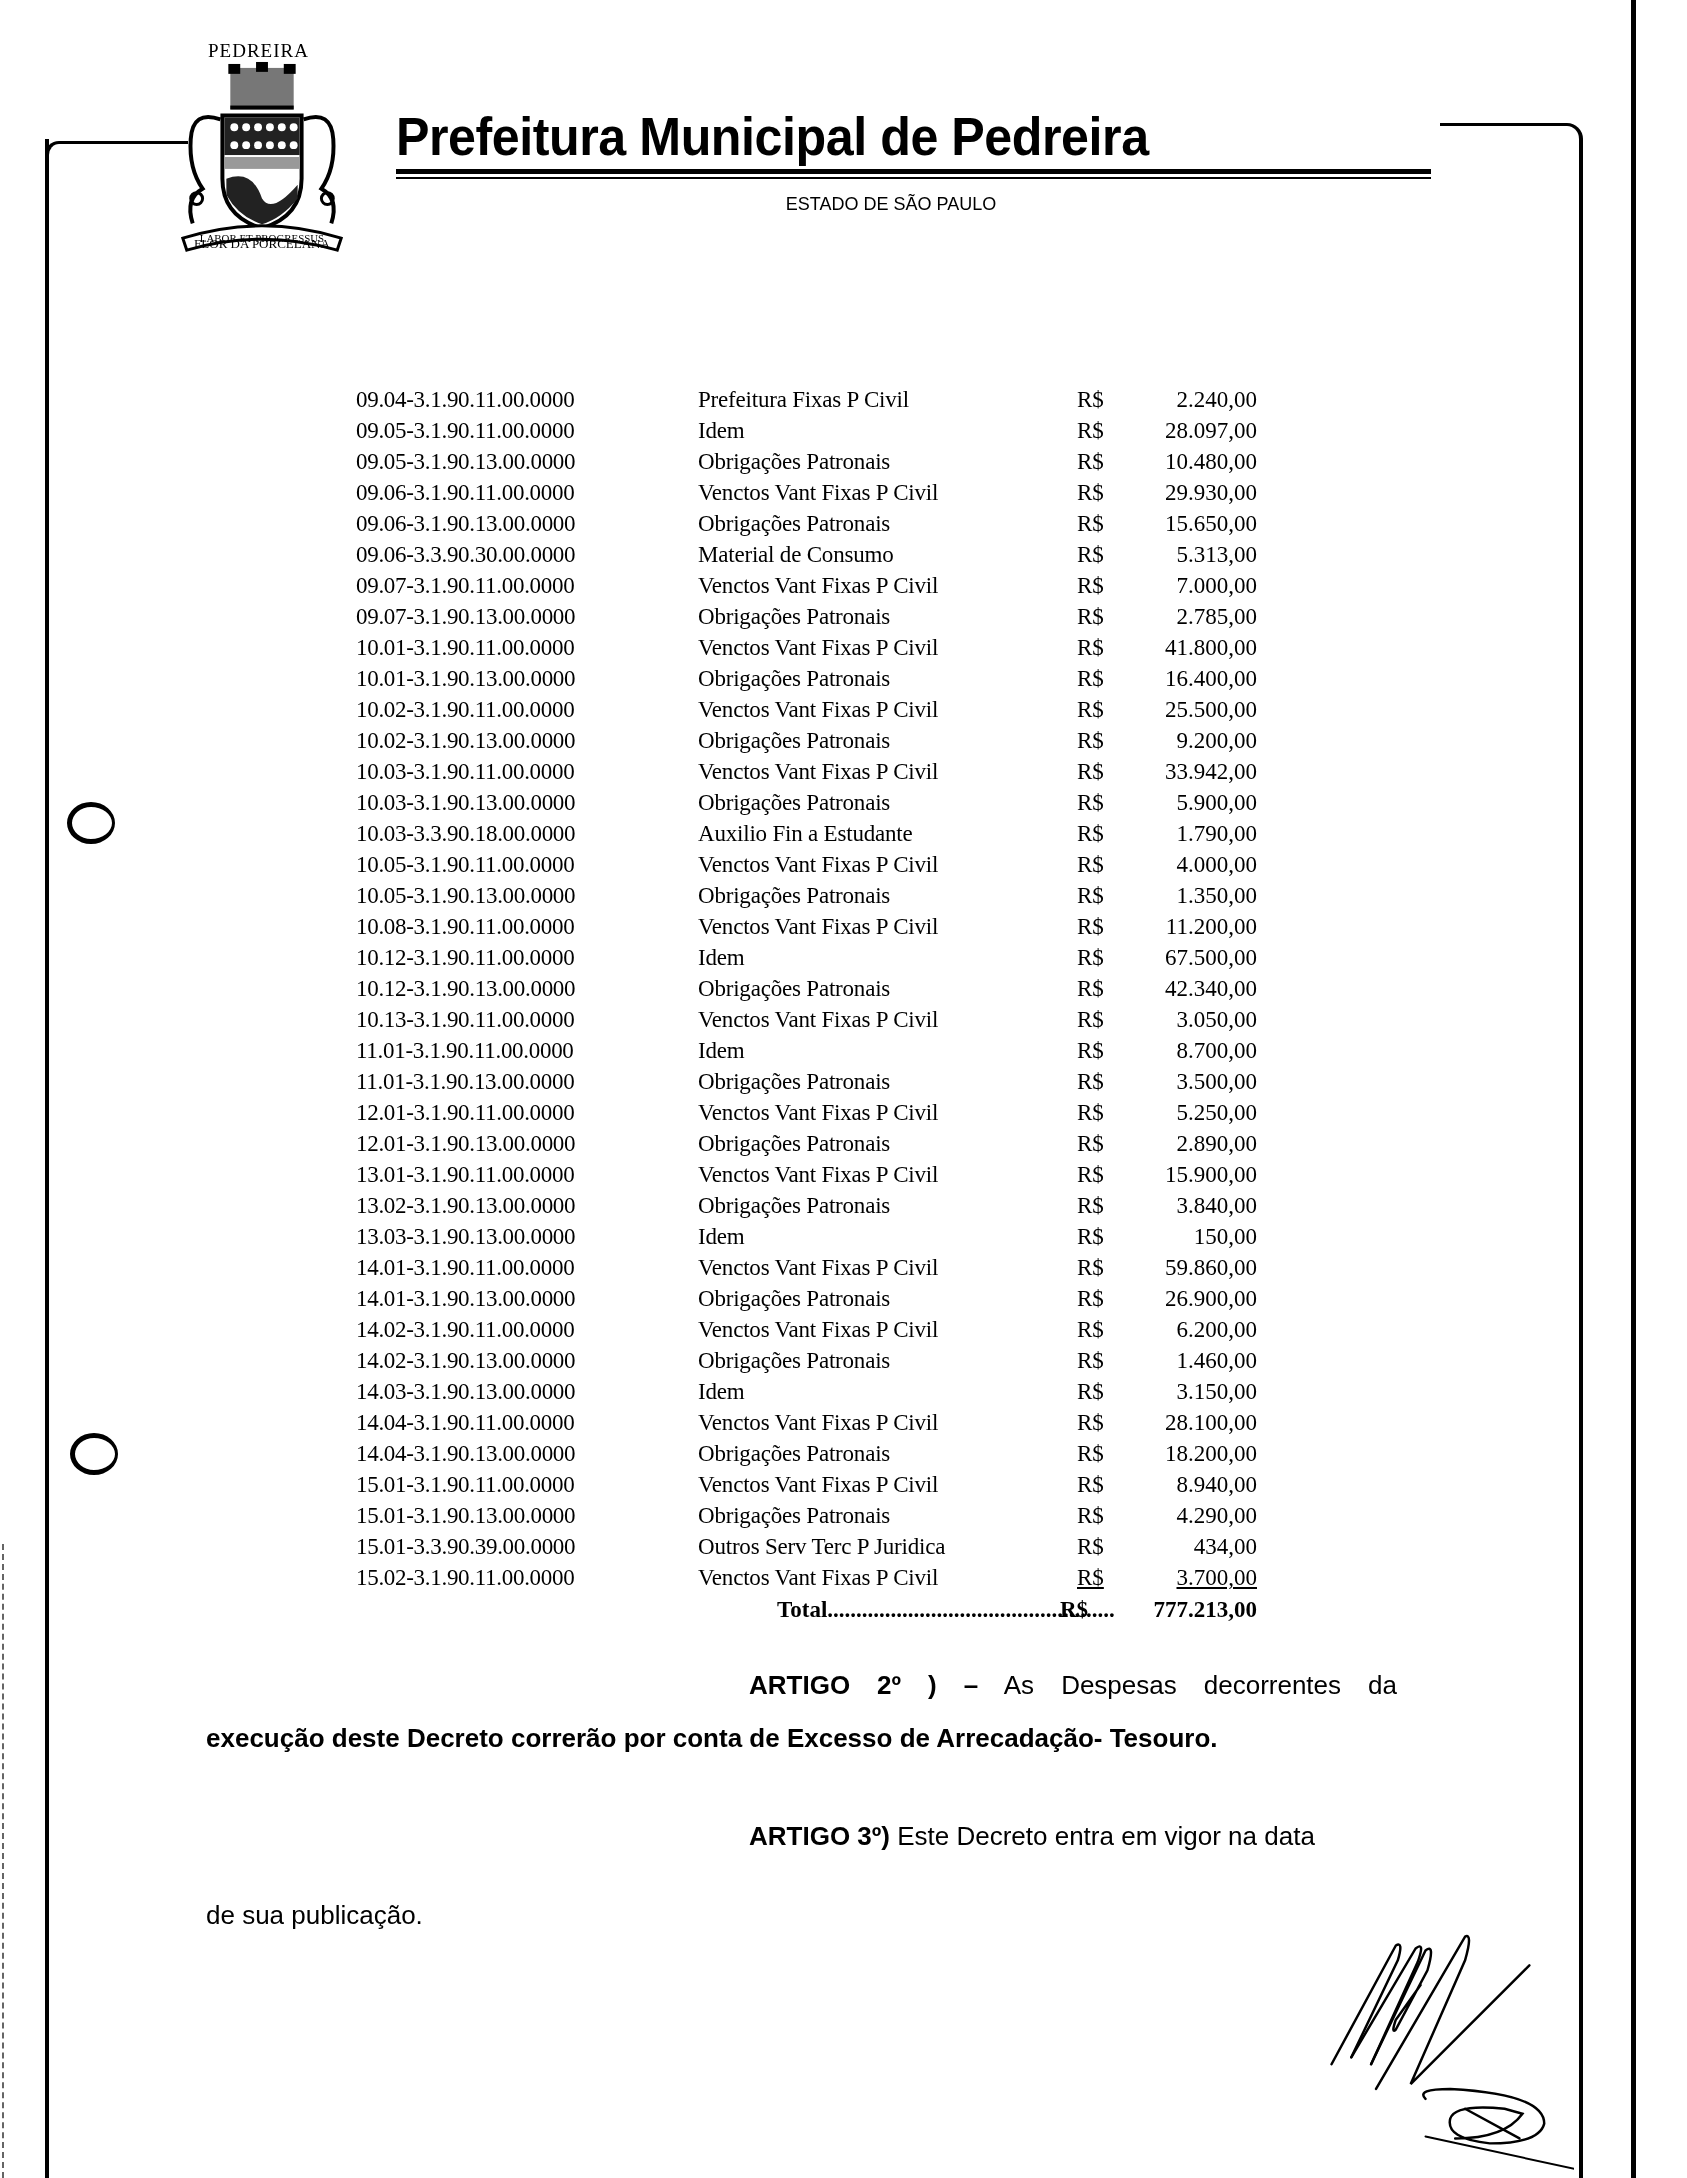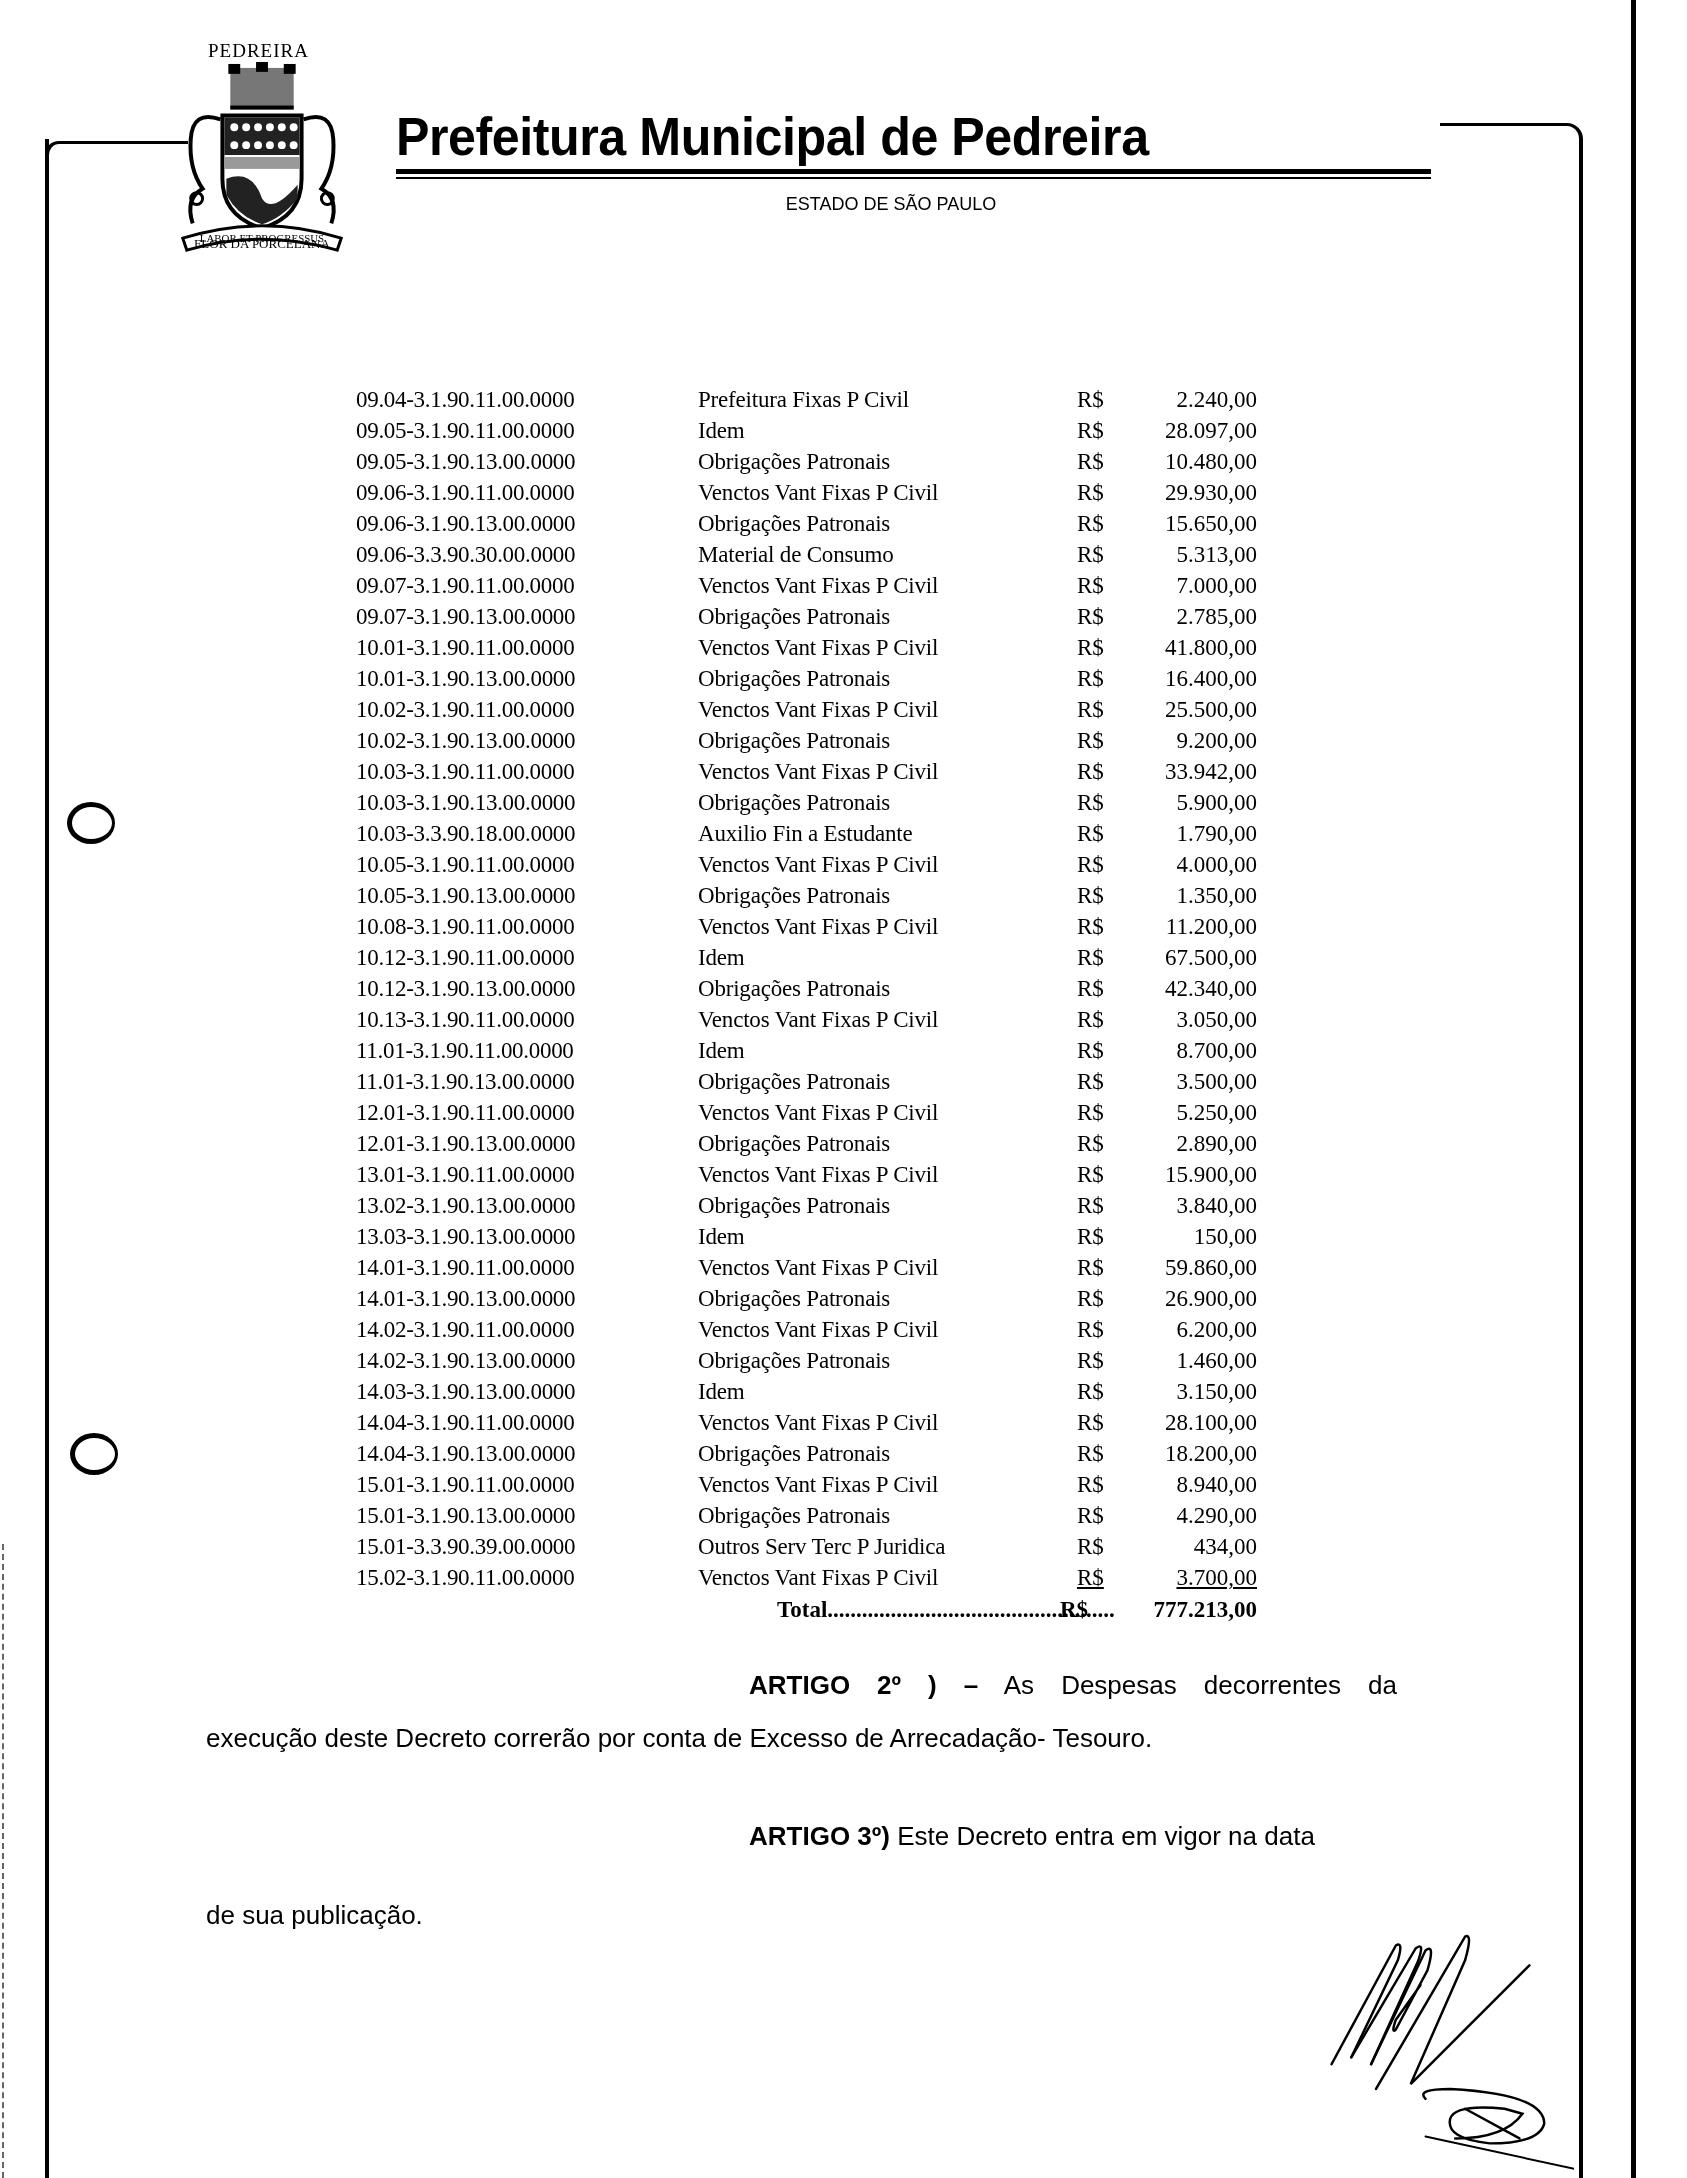--- a/index.html
+++ b/index.html
@@ -51,21 +51,21 @@
   .underline { text-decoration: underline; }
   .total-row { position: relative; height: 34px; font-size: 23px; line-height: 34px; font-weight: bold; white-space: nowrap; }
   .total-label { position: absolute; left: 421px; width: 337px; overflow: hidden; }
   .total-cur { position: absolute; left: 704px; }
   .total-val { position: absolute; left: 760px; width: 141px; text-align: right; }
 
   
   .article { position: absolute; font-family: "Liberation Sans", sans-serif; font-size: 26px; line-height: 34px; }
   .article .lead { font-weight: bold; }
   .art2-line1 { left: 749px; top: 1668px; width: 648px; text-align: justify; text-align-last: justify; }
-  .art2-line2 { left: 206px; top: 1721px; white-space: nowrap; }
+  .art2-line2 { left: 206px; top: 1721px; white-space: nowrap; font-weight: bold; }
   .art3-line1 { left: 749px; top: 1819px; width: 648px; white-space: nowrap; }
   .art3-line2 { left: 206px; top: 1874px; white-space: nowrap; margin-top: 24px; }
 
   
   .signature { position: absolute; left: 1277px; top: 1901px; width: 297px; height: 277px; }
 </style>
 </head>
 <body>
 
 <div class="scan-edge-right"></div>

